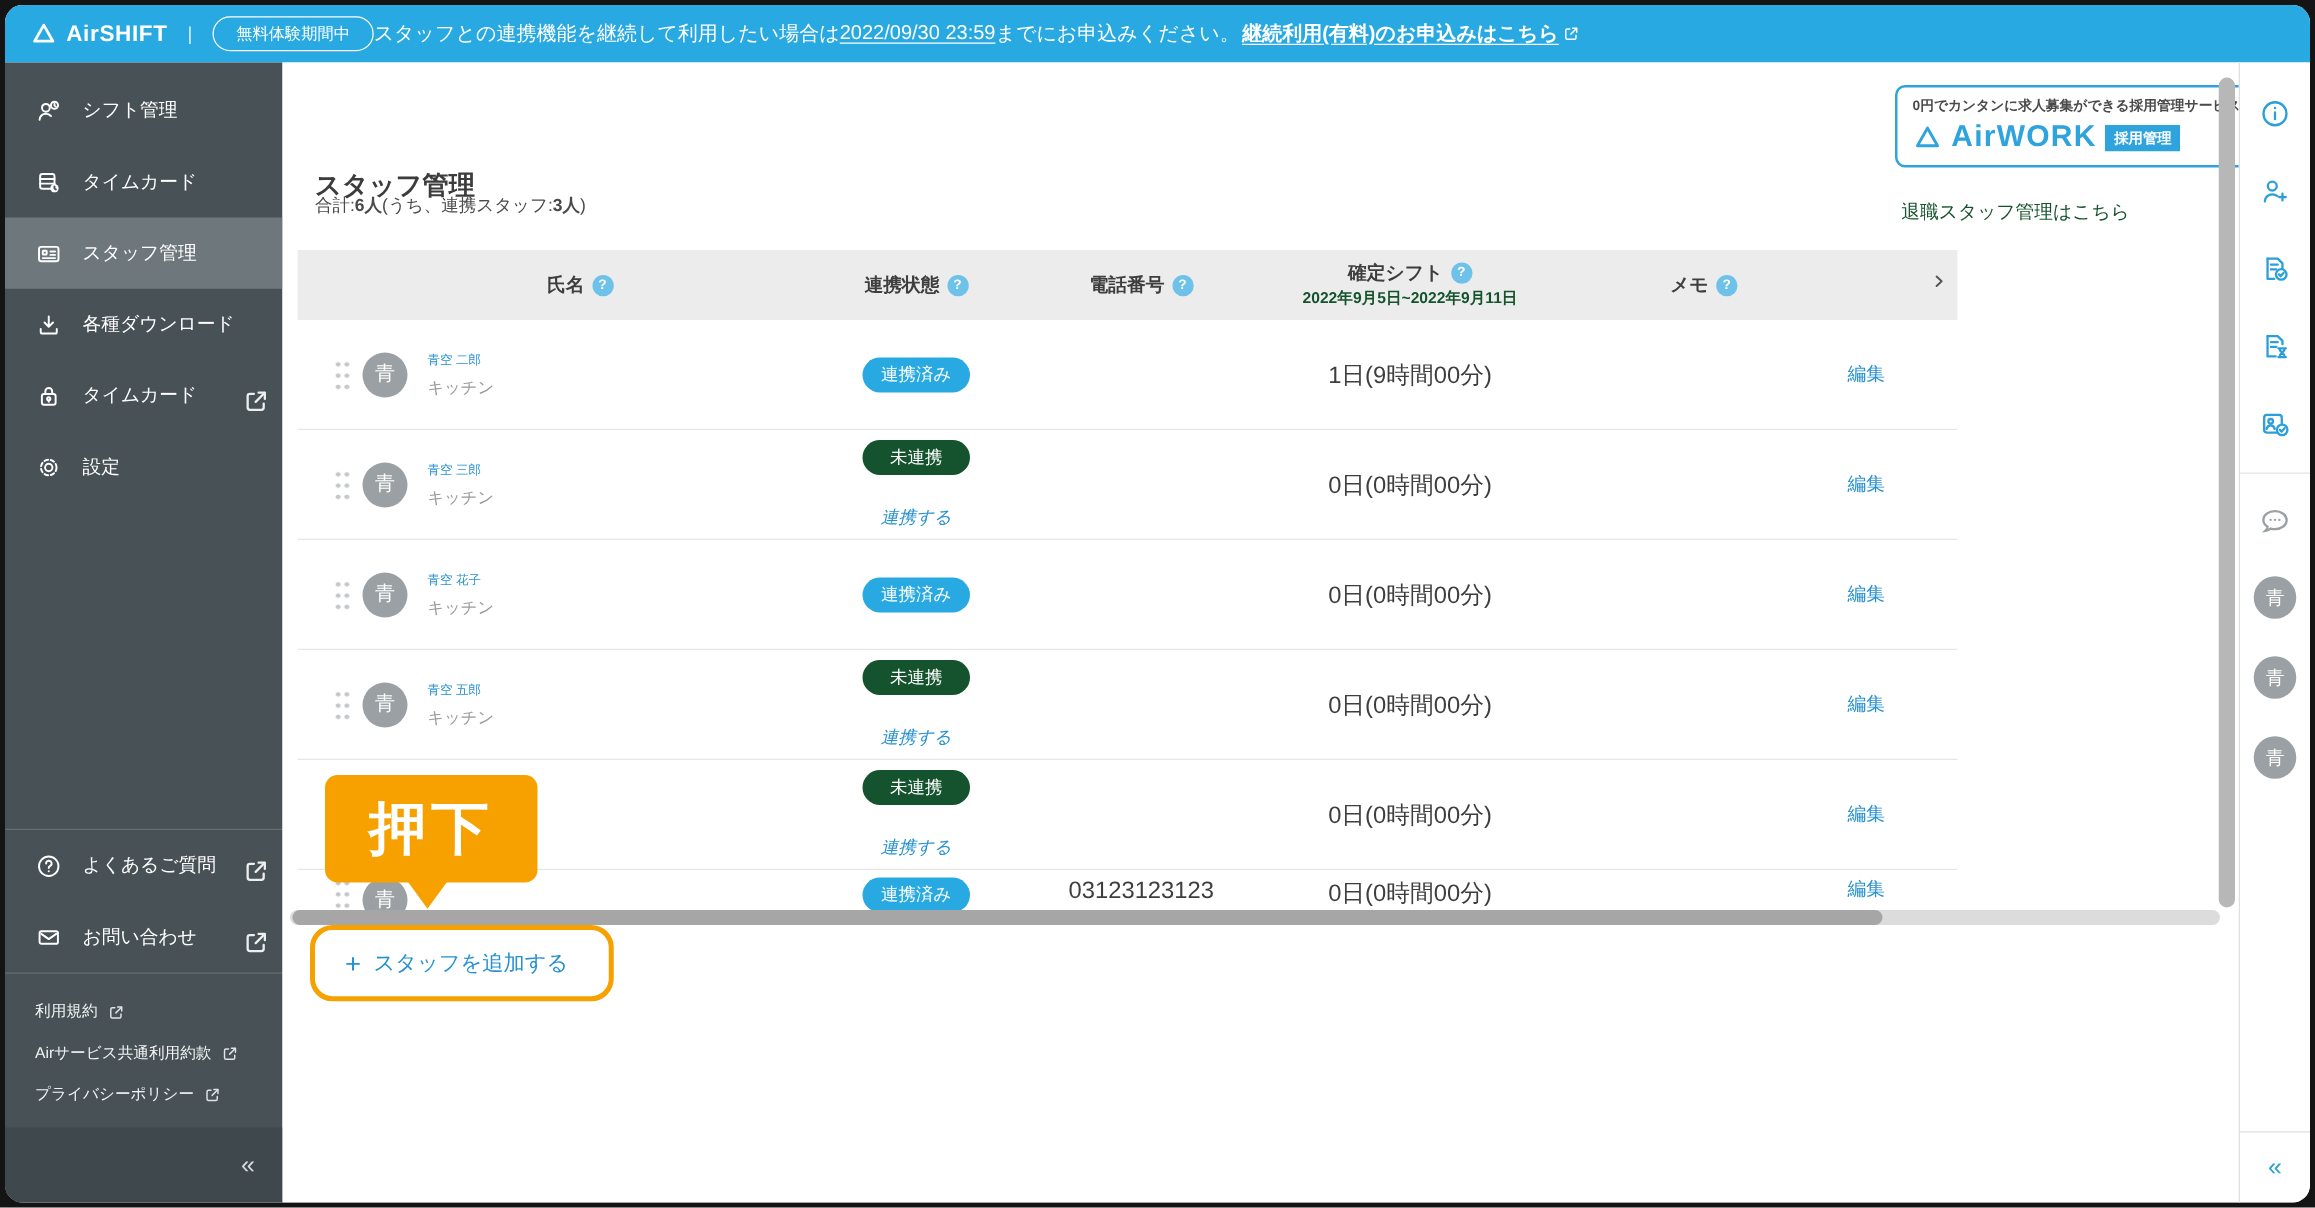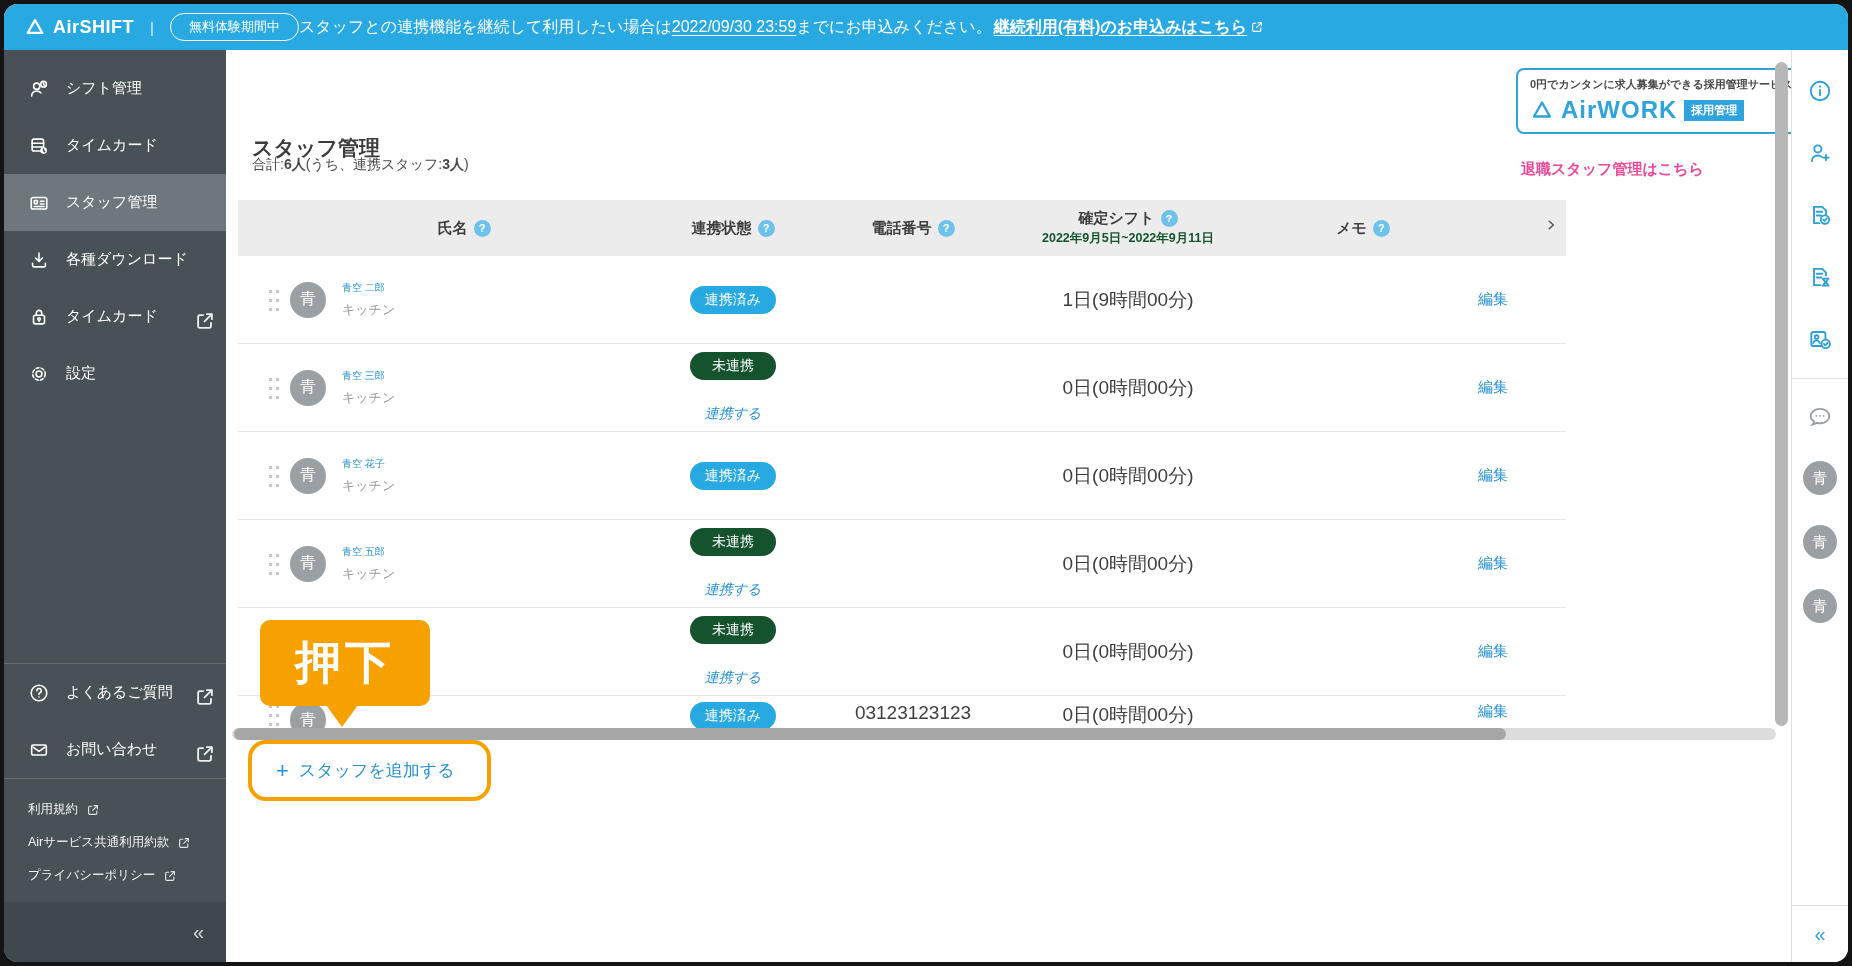--- a/index.html
+++ b/index.html
@@ -47,21 +47,21 @@
 
   .airwork-clip{position:absolute;left:1290px;top:18px;width:281px;height:86px;overflow:hidden;}
   .airwork-box{width:330px;border:2px solid #2fa3dc;border-radius:8px;background:#fff;
                padding:7px 12px 8px;box-sizing:border-box;cursor:pointer;}
   .aw-tag{font-size:11px;font-weight:bold;color:#4a4a4a;white-space:nowrap;}
   .aw-row{display:flex;align-items:center;gap:7px;margin-top:4px;}
   .aw-row svg{width:24px;height:24px;color:#2fa3dc;}
   .aw-brand{font-size:24px;font-weight:bold;color:#2fa3dc;letter-spacing:1px;}
   .aw-badge{background:#2fa3dc;color:#fff;font-size:11.5px;font-weight:bold;padding:3px 7px;white-space:nowrap;}
   .retired-clip{position:absolute;left:1295px;top:110px;width:276px;height:24px;overflow:hidden;}
-  .retired-link{font-size:15px;color:#ec4899;white-space:nowrap;cursor:pointer;font-weight:bold;}
+  .retired-link{font-size:15px;color:#14532d;white-space:nowrap;cursor:pointer;}
 
   
   .table{position:absolute;left:12px;top:150px;width:1328px;height:530px;overflow:hidden;}
   .tgrid{display:grid;grid-template-columns:52px 348px 190px 170px 260px 210px 98px;}
   .thead{background:#ececec;height:56px;align-items:center;position:relative;}
   .th{font-size:15px;font-weight:bold;color:#3e3e3e;display:flex;align-items:center;
       justify-content:center;gap:6px;}
   .th-sub{display:flex;flex-direction:column;align-items:center;gap:2px;}
   .th-sub .date{font-size:12.5px;font-weight:bold;color:#14532d;cursor:pointer;}
   .help{width:17px;height:17px;border-radius:50%;background:#6ec2ea;color:#fff;font-size:11px;

